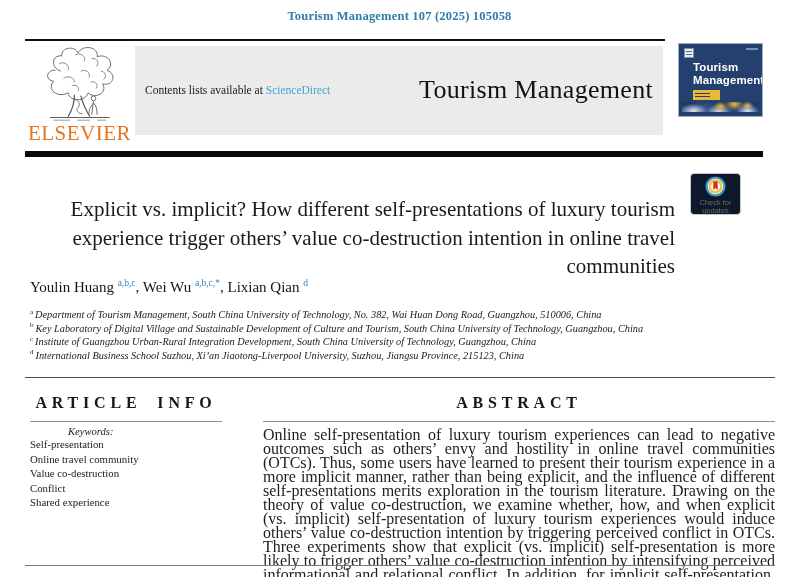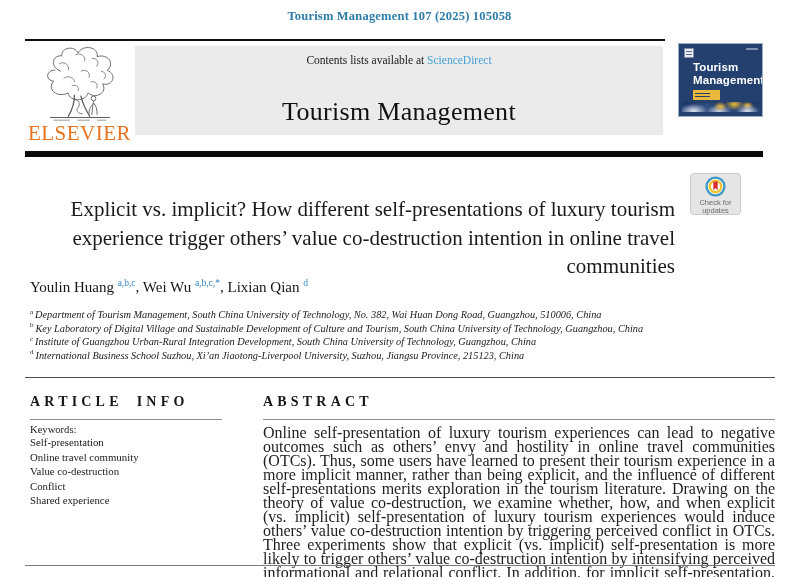--- a/index.html
+++ b/index.html
@@ -25,21 +25,21 @@
   .logo-block { top:44px; left:27px; width:105px; height:104px; }
   .logo-tree { position:absolute; top:0; left:6px; }
   .logo-word {
     position:absolute; bottom:2px; left:0; width:105px; text-align:center;
     font-size:21px; color:#e8741f; letter-spacing:.5px; font-weight:normal;
   }
 
   
   .banner {
     top:46px; left:135px; width:528px; height:89px; background:#ebebeb;
-    display:flex; flex-direction:column; justify-content:space-between;
+    display:flex; flex-direction:row; justify-content:space-between;
     align-items:center; padding:8px 10px 9px 10px;gap:31px;
   }
   .banner-contents { font-size:11.5px; color:#1a1a1a; }
   .banner-contents .link { color:#45a2d4; }
   .banner-title { font-size:26px; color:#111; letter-spacing:.3px; }
   .banner-homepage { font-family:"Liberation Sans", sans-serif; font-size:12px; color:#222; }
   .banner-homepage .link { color:#45a2d4; }
 
   
   .cover {
@@ -75,21 +75,21 @@
       radial-gradient(ellipse 20px 10px at 15% 88%, #dfe6ef 0%, rgba(223,230,239,0) 70%),
       radial-gradient(ellipse 18px 9px  at 48% 92%, #cfd8e4 0%, rgba(207,216,228,0) 70%),
       radial-gradient(ellipse 16px 9px  at 85% 90%, #dfe6ef 0%, rgba(223,230,239,0) 70%),
       radial-gradient(ellipse 9px 6px   at 85% 35%, #e9b93c 0%, rgba(233,185,60,0) 70%),
       radial-gradient(ellipse 22px 12px at 30% 55%, #35548a 0%, rgba(53,84,138,0) 75%),
       linear-gradient(#1d3560, #2c4a80);
   }
 
   
   .badge {
-    top:173px; left:690px; width:51px; height:42px; background:#e5e5e5;
+    top:173px; left:690px; width:51px; height:42px; background:#0f172a;
     border:1px solid #c9c9c9; border-radius:4px; text-align:center; cursor:pointer;
   }
   .badge-icon { margin-top:2px; }
   .badge-text {
     font-family:"Liberation Sans", sans-serif; font-size:7.5px; line-height:8px;
     color:#6b6b6b; margin-top:-2px;
   }
 
   
   .title {
@@ -101,26 +101,26 @@
   .affils { top:308px; left:30px; width:700px; }
   .affil { font-size:10.3px; line-height:13.6px; font-style:italic; color:#202020; }
   .affil sup { font-style:normal; font-size:7px; vertical-align:super; line-height:0; margin-right:2px; }
 
   
   .rule-mid { top:377px; left:25px; width:750px; height:1px; background:#4d4d4d; }
   .rule-bottom { top:565px; left:25px; width:750px; height:1px; background:#7a7a7a; }
 
   
   .col-heading {
-    font-size:14px; font-weight:600; color:#171717;
-    letter-spacing:.30em; word-spacing:.45em;
+    font-size:16px; font-weight:600; color:#171717;
+    letter-spacing:.30em; word-spacing:.45em;text-align:center;
   }
   .info-col { top:394px; left:30px; width:192px; }
   .info-rule { margin-top:9px; width:192px; height:1px; background:#909090; }
-  .kw-label { margin-top:4px; font-size:10.6px; color:#202020; }
+  .kw-label { margin-top:4px; font-size:10.6px; font-style:italic; color:#202020;margin-left:38px; }
   .kw-item { font-size:10.8px; line-height:14.6px; color:#202020; }
 
   .abs-col { top:394px; left:263px; width:512px; }
   .abs-rule { margin-top:9px; width:512px; height:1px; background:#909090; }
   .abs-text {
     margin-top:6px; font-size:16px; line-height:14px; text-align:justify; color:#1e1e1e;
   }
 </style>
 </head>
 <body>

